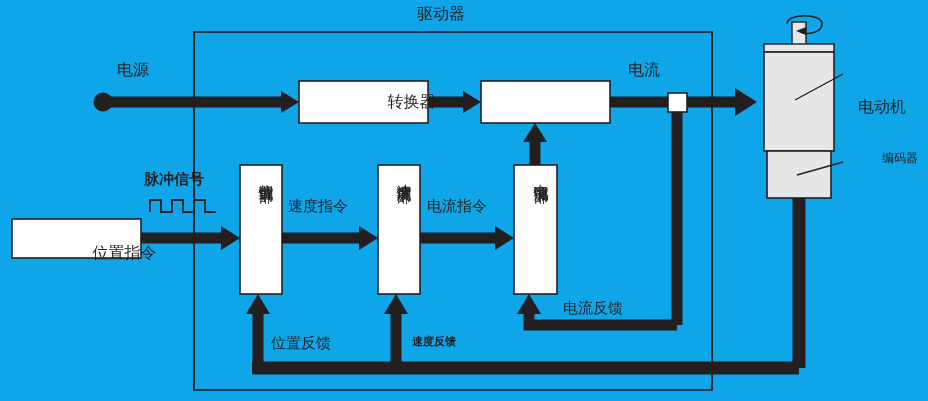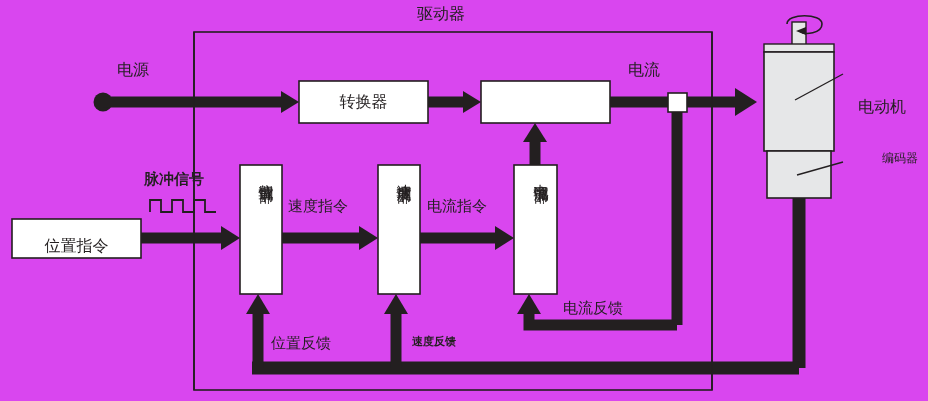--- a/index.html
+++ b/index.html
@@ -1,19 +1,19 @@
 <!DOCTYPE html>
 <html><head>
 <meta charset="utf-8">
 <style>
   html,body{margin:0;padding:0;background:#ffffff;}
   #root{
     position:relative;
     width:928px;height:401px;
-    background:#d946ef;
+    background:#0ea5e9;
     font-family:"DejaVu Sans","Liberation Sans",sans-serif;
     overflow:hidden;
   }
   svg.layer{position:absolute;left:0;top:0;width:928px;height:401px;}
   .lbl{
     position:absolute;
     color:#231f20;
     font-size:15px;
     line-height:1.05;
     white-space:nowrap;
@@ -22,21 +22,21 @@
   .lbl.vert{
     writing-mode:vertical-rl;
     text-orientation:upright;
     white-space:normal;
     letter-spacing:1px;
     line-height:1.0;
   }
   .boxlabel{
     position:absolute;
     display:flex;align-items:center;justify-content:center;
-    color:#231f20;font-size:15px;
+    color:#231f20;font-size:15px;padding-left:48px;
   }
 </style>
 </head>
 <body>
 
 <div id="root">
 
   <svg class="layer" viewBox="0 0 928 401" xmlns="http://www.w3.org/2000/svg">
     <defs>
       <marker id="ah" markerWidth="10" markerHeight="10" refX="0" refY="5" orient="auto" markerUnits="strokeWidth">
@@ -124,21 +124,21 @@
 
 
   <div class="lbl" style="left:628px;top:62px;font-size:16px;">电流</div>
 
   <div class="lbl" style="left:858px;top:63px;font-size:16px;margin-top:36px;">电动机</div>
 
   <div class="lbl" style="left:858px;top:152px;font-size:12px;margin-left:24px;">编码器</div>
 
   <div class="lbl" style="left:144px;top:172px;font-size:15px;font-weight:bold;">脉冲信号</div>
 
-  <div class="boxlabel" style="left:12px;top:219px;width:129px;height:55px;font-size:16px;">位置指令</div>
+  <div class="boxlabel" style="left:12px;top:226px;width:129px;height:55px;font-size:16px;">位置指令</div>
 
   <div class="lbl vert" style="left:249px;top:172px;width:24px;height:116px;font-size:15px;">位置调节部</div>
 
   <div class="lbl" style="left:288px;top:199px;font-size:15px;">速度指令</div>
 
   <div class="lbl vert" style="left:387px;top:172px;width:24px;height:116px;font-size:15px;">速度调节部</div>
 
   <div class="lbl" style="left:427px;top:199px;font-size:15px;">电流指令</div>
 
   <div class="lbl vert" style="left:524px;top:172px;width:24px;height:116px;font-size:15px;">电流调节部</div>

